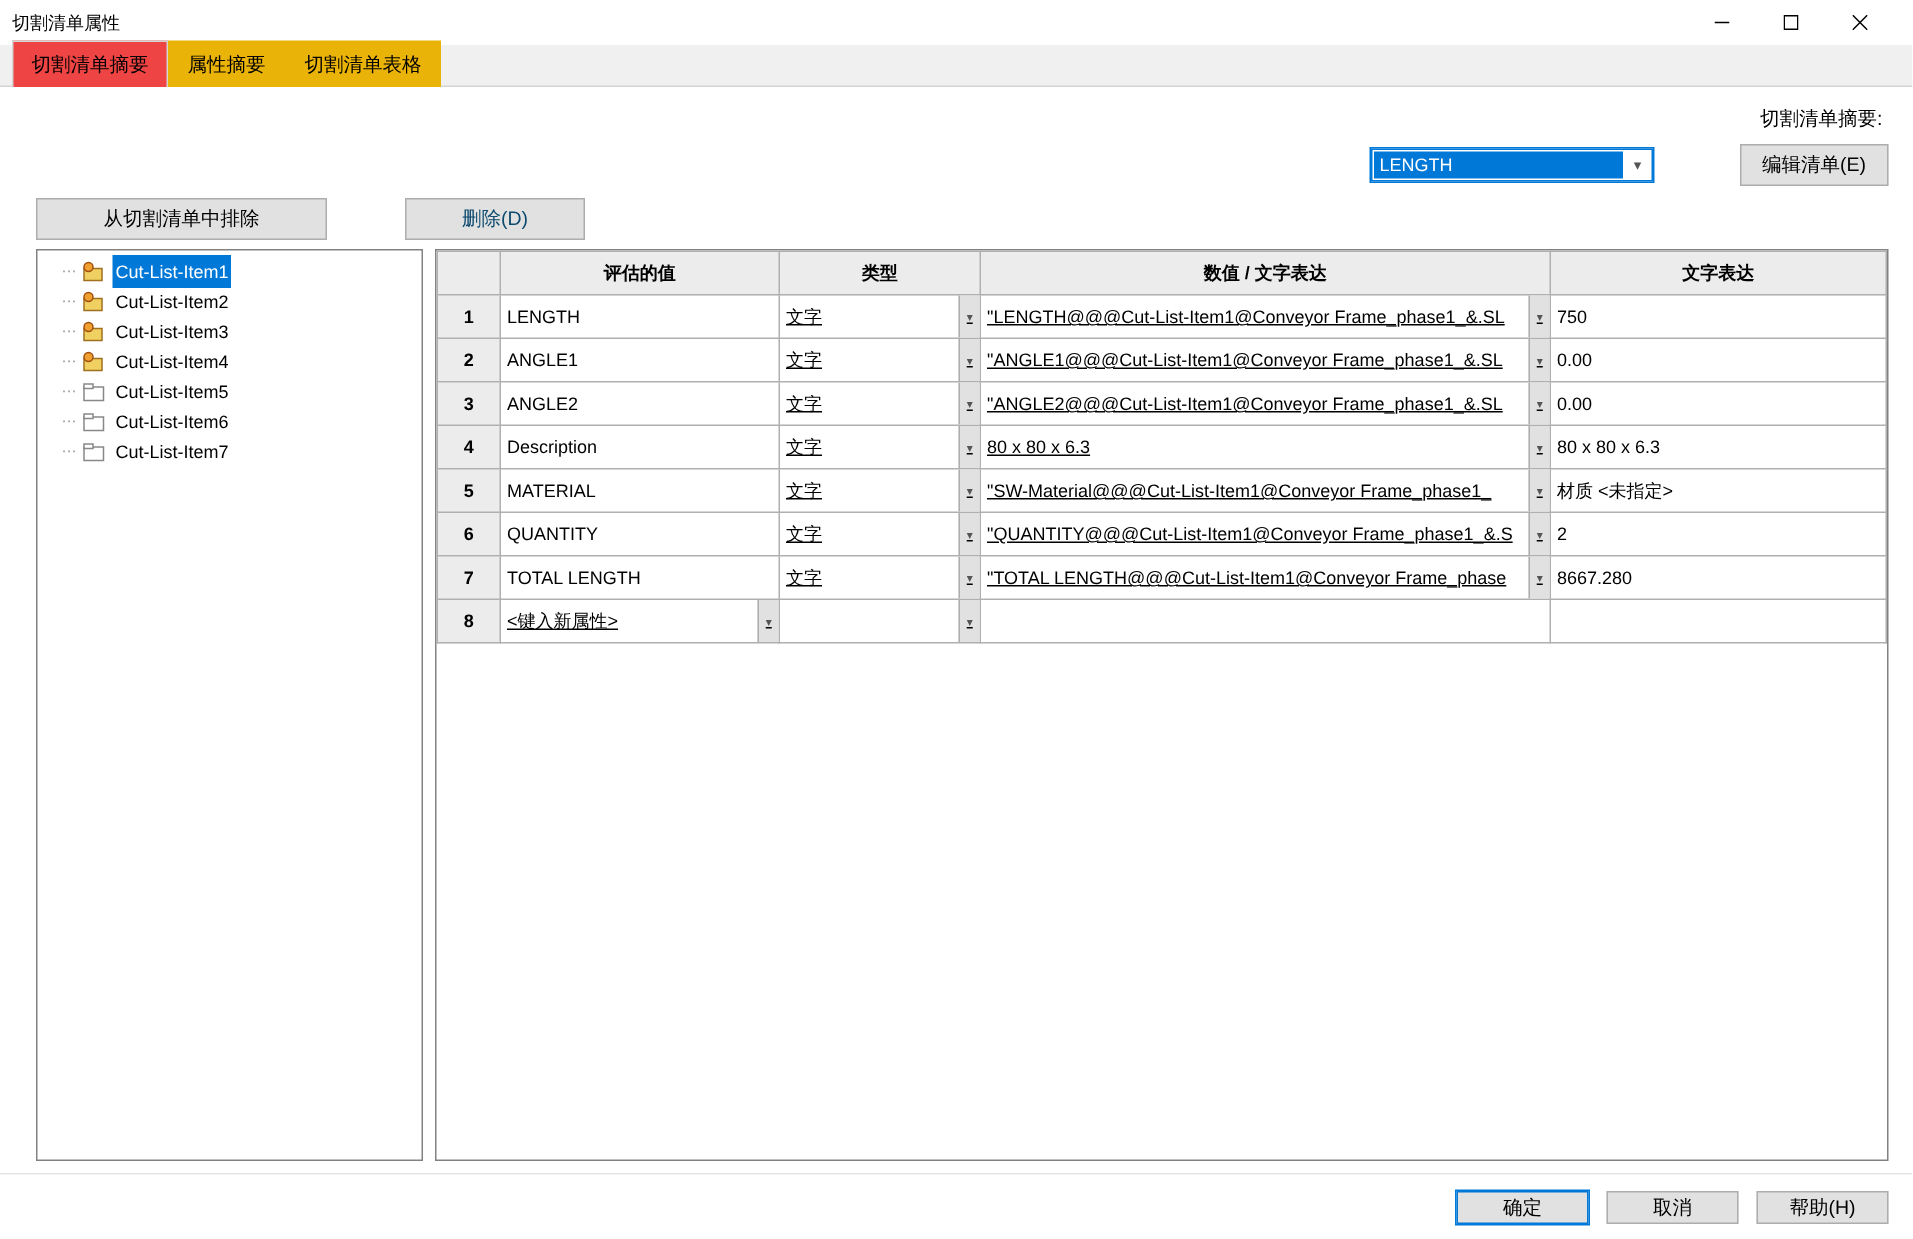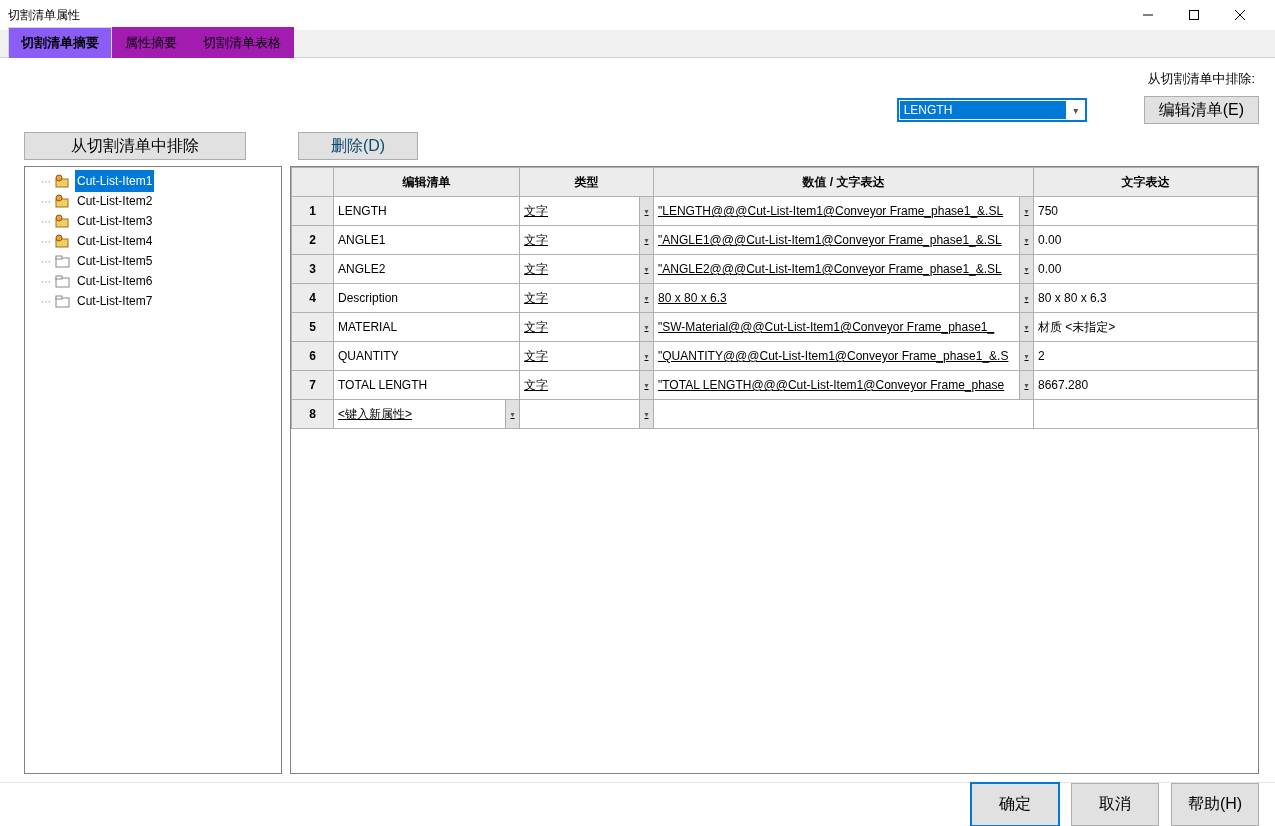--- a/index.html
+++ b/index.html
@@ -33,30 +33,29 @@
   height: 28px;
   background: #f0f0f0;
   display: flex;
   align-items: flex-end;
   padding: 0 8px;
   border-bottom: 1px solid #d4d4d4;
 }
 .tab {
   padding: 6px 12px;
   font-size: 13px;
-  background: #a21caf;
+  background: #eab308;
   border: 1px solid transparent;
   border-bottom: none;
   position: relative;
   top: 1px;
 }
 .tab.active {
-  background: #8b5cf6;
+  background: #ef4444;
   border-color: #d4d4d4;
-  font-weight: bold;
 }
 
 .toprow {
   display: flex;
   align-items: center;
   justify-content: flex-end;
   padding: 12px 16px 8px 16px;
   gap: 10px;
 }
 .toprow .label { font-size: 13px; margin-right: 4px;}
@@ -81,31 +80,31 @@
 .combo .dd {
   width: 18px; height: 100%;
   display: flex; align-items: center; justify-content: center;
   font-size: 10px; color: #555;
 }
 .btn {
   height: 28px;
   padding: 0 14px;
   background: #e1e1e1;
   border: 1px solid #adadad;
-  font-size: 16px;
+  font-size: 13px;
   display: inline-flex; align-items: center; justify-content: center;
 }
 .btn.disabled { color: #0c4a6e; }
 
 .actionrow {
   display: flex;
   gap: 52px;
   padding: 0 24px 6px 24px;
 }
-.actionrow .btn { width: 222px; }
+.actionrow .btn { width: 194px; }
 .actionrow .btn.disabled { width: 120px; }
 
 .main {
   flex: 1;
   display: flex;
   padding: 0 16px 8px 24px;
   gap: 8px;
   min-height: 0;
 }
 
@@ -184,21 +183,21 @@
 
 .footer {
   height: 44px;
   display: flex;
   align-items: center;
   justify-content: flex-end;
   gap: 12px;
   padding: 0 16px;
   border-top: 1px solid #e5e5e5;
 }
-.footer .btn { width: 88px; height: 43px; }
+.footer .btn { width: 88px; height: 22px; }
 .footer .btn.primary { border: 1px solid #0078d7; outline: 1px solid #0078d7; }
 svg { display: block; }
 </style>
 </head>
 <body>
 
 <div class="titlebar">
   <div class="title">切割清单属性</div>
   <div class="winbtn">
     <svg width="10" height="10">
@@ -218,21 +217,21 @@
   </div>
 </div>
 
 <div class="tabstrip">
   <div class="tab active">切割清单摘要</div>
   <div class="tab">属性摘要</div>
   <div class="tab">切割清单表格</div>
 </div>
 
 <div class="toprow">
-  <span class="label">从切割清单中排除:</span>
+  <span class="label">切割清单摘要:</span>
 </div>
 <div class="toprow" style="padding-top:0;">
   <div class="combo">
     <div class="sel">LENGTH</div>
     <div class="dd">▾</div>
   </div>
   <div style="width:38px"></div>
   <div class="btn">编辑清单(E)</div>
 </div>
 
@@ -321,21 +320,21 @@
       <colgroup>
         <col class="col-corner">
           <col class="col-name">
           <col class="col-type">
           <col class="col-expr">
           <col class="col-eval">
       </colgroup>
       <thead>
         <tr>
           <th></th>
-          <th>编辑清单</th>
+          <th>评估的值</th>
           <th>类型</th>
           <th>数值 / 文字表达</th>
           <th>文字表达</th>
         </tr>
       </thead>
       <tbody id="grid-body">
           <tr>
             <td class="rownum">1</td>
             <td>
               <div class="cell">LENGTH</div>

